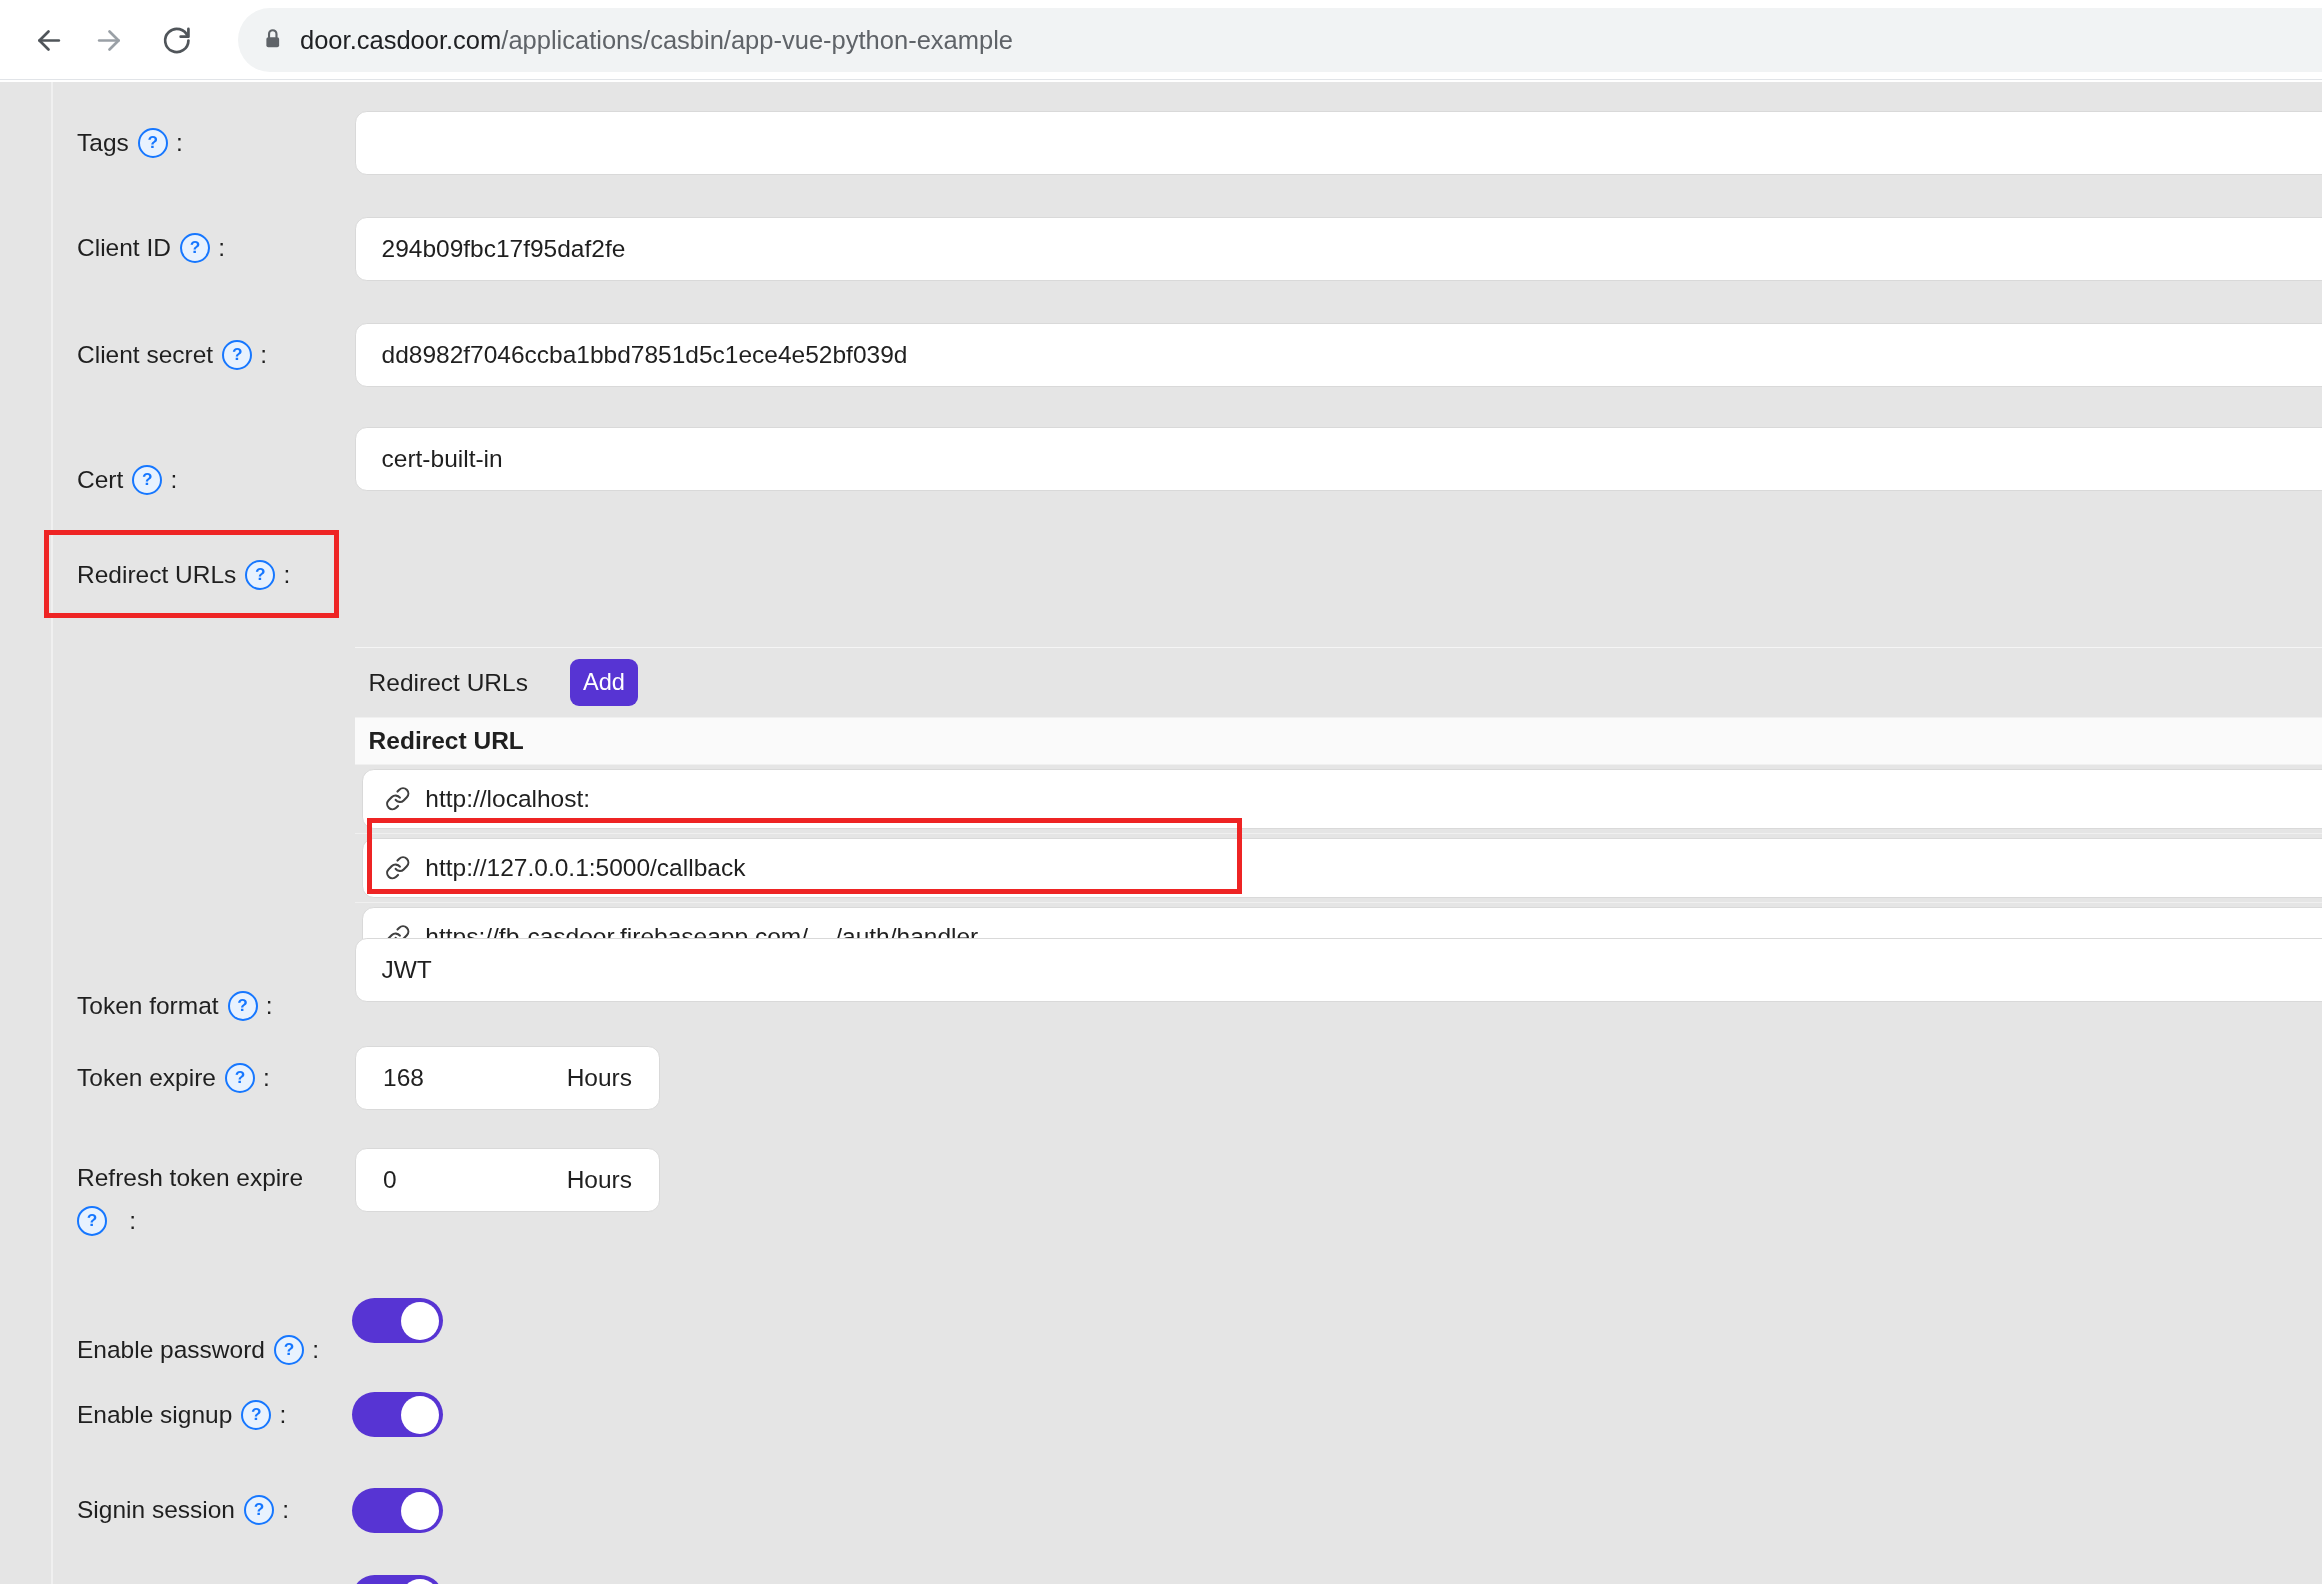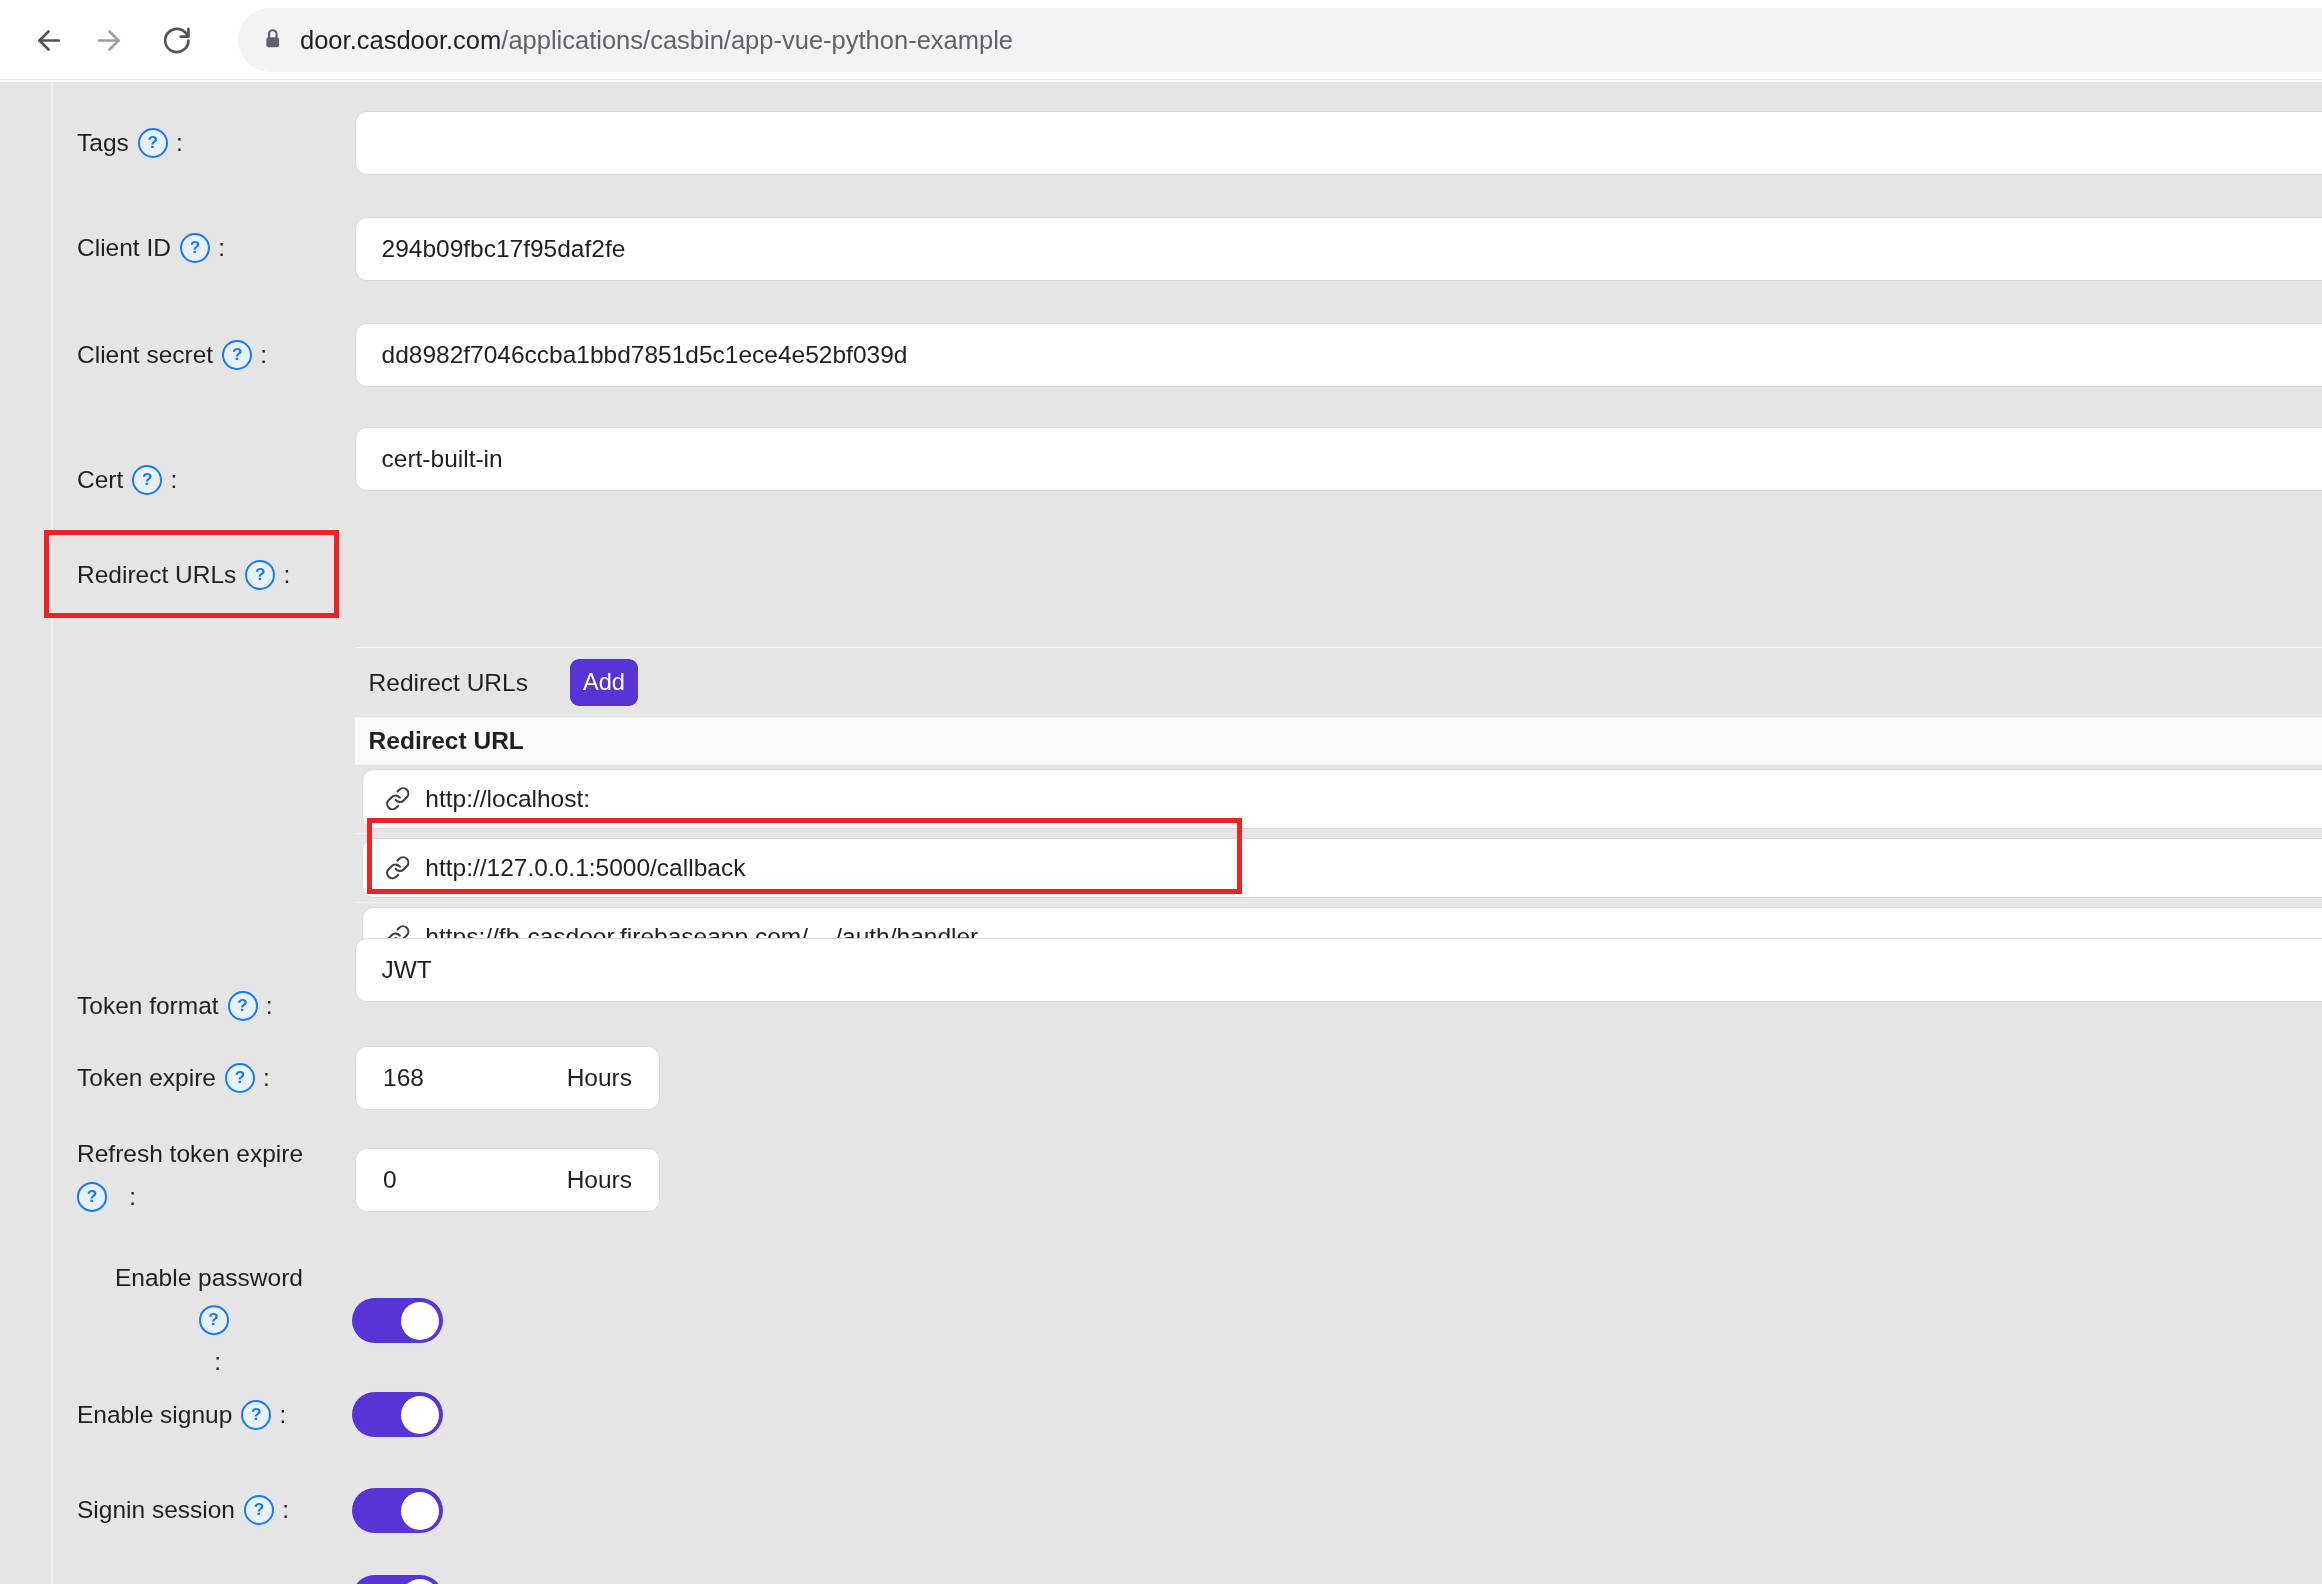--- a/index.html
+++ b/index.html
@@ -210,31 +210,31 @@
   <div class="flabel" style="top:996px;">
     <span class="txt">Token expire</span>
     <span class="help"></span>
     <span class="colon"></span>
   </div>
   <div class="unit-box" style="top:964px;">
     <span>168</span>
     <span>Hours</span>
   </div>
 
-  <div class="flabel" style="top:1094px;width:264px;gap:14px;">
+  <div class="flabel" style="top:1118px;width:264px;gap:14px;">
     <span class="txt">Refresh token expire</span>
     <span class="help"></span>
     <span class="colon"></span>
   </div>
   <div class="unit-box" style="top:1066px;">
     <span>0</span>
     <span>Hours</span>
   </div>
 
-  <div class="flabel" style="top:1238px;flex-direction:column;">
+  <div class="flabel" style="top:1268px;">
     <span class="txt">Enable password</span>
     <span class="help"></span>
     <span class="colon"></span>
   </div>
   <div class="switch" style="top:1216px;">
       <div class="knob"></div>
     </div>
 
   <div class="flabel" style="top:1333px;">
     <span class="txt">Enable signup</span>

